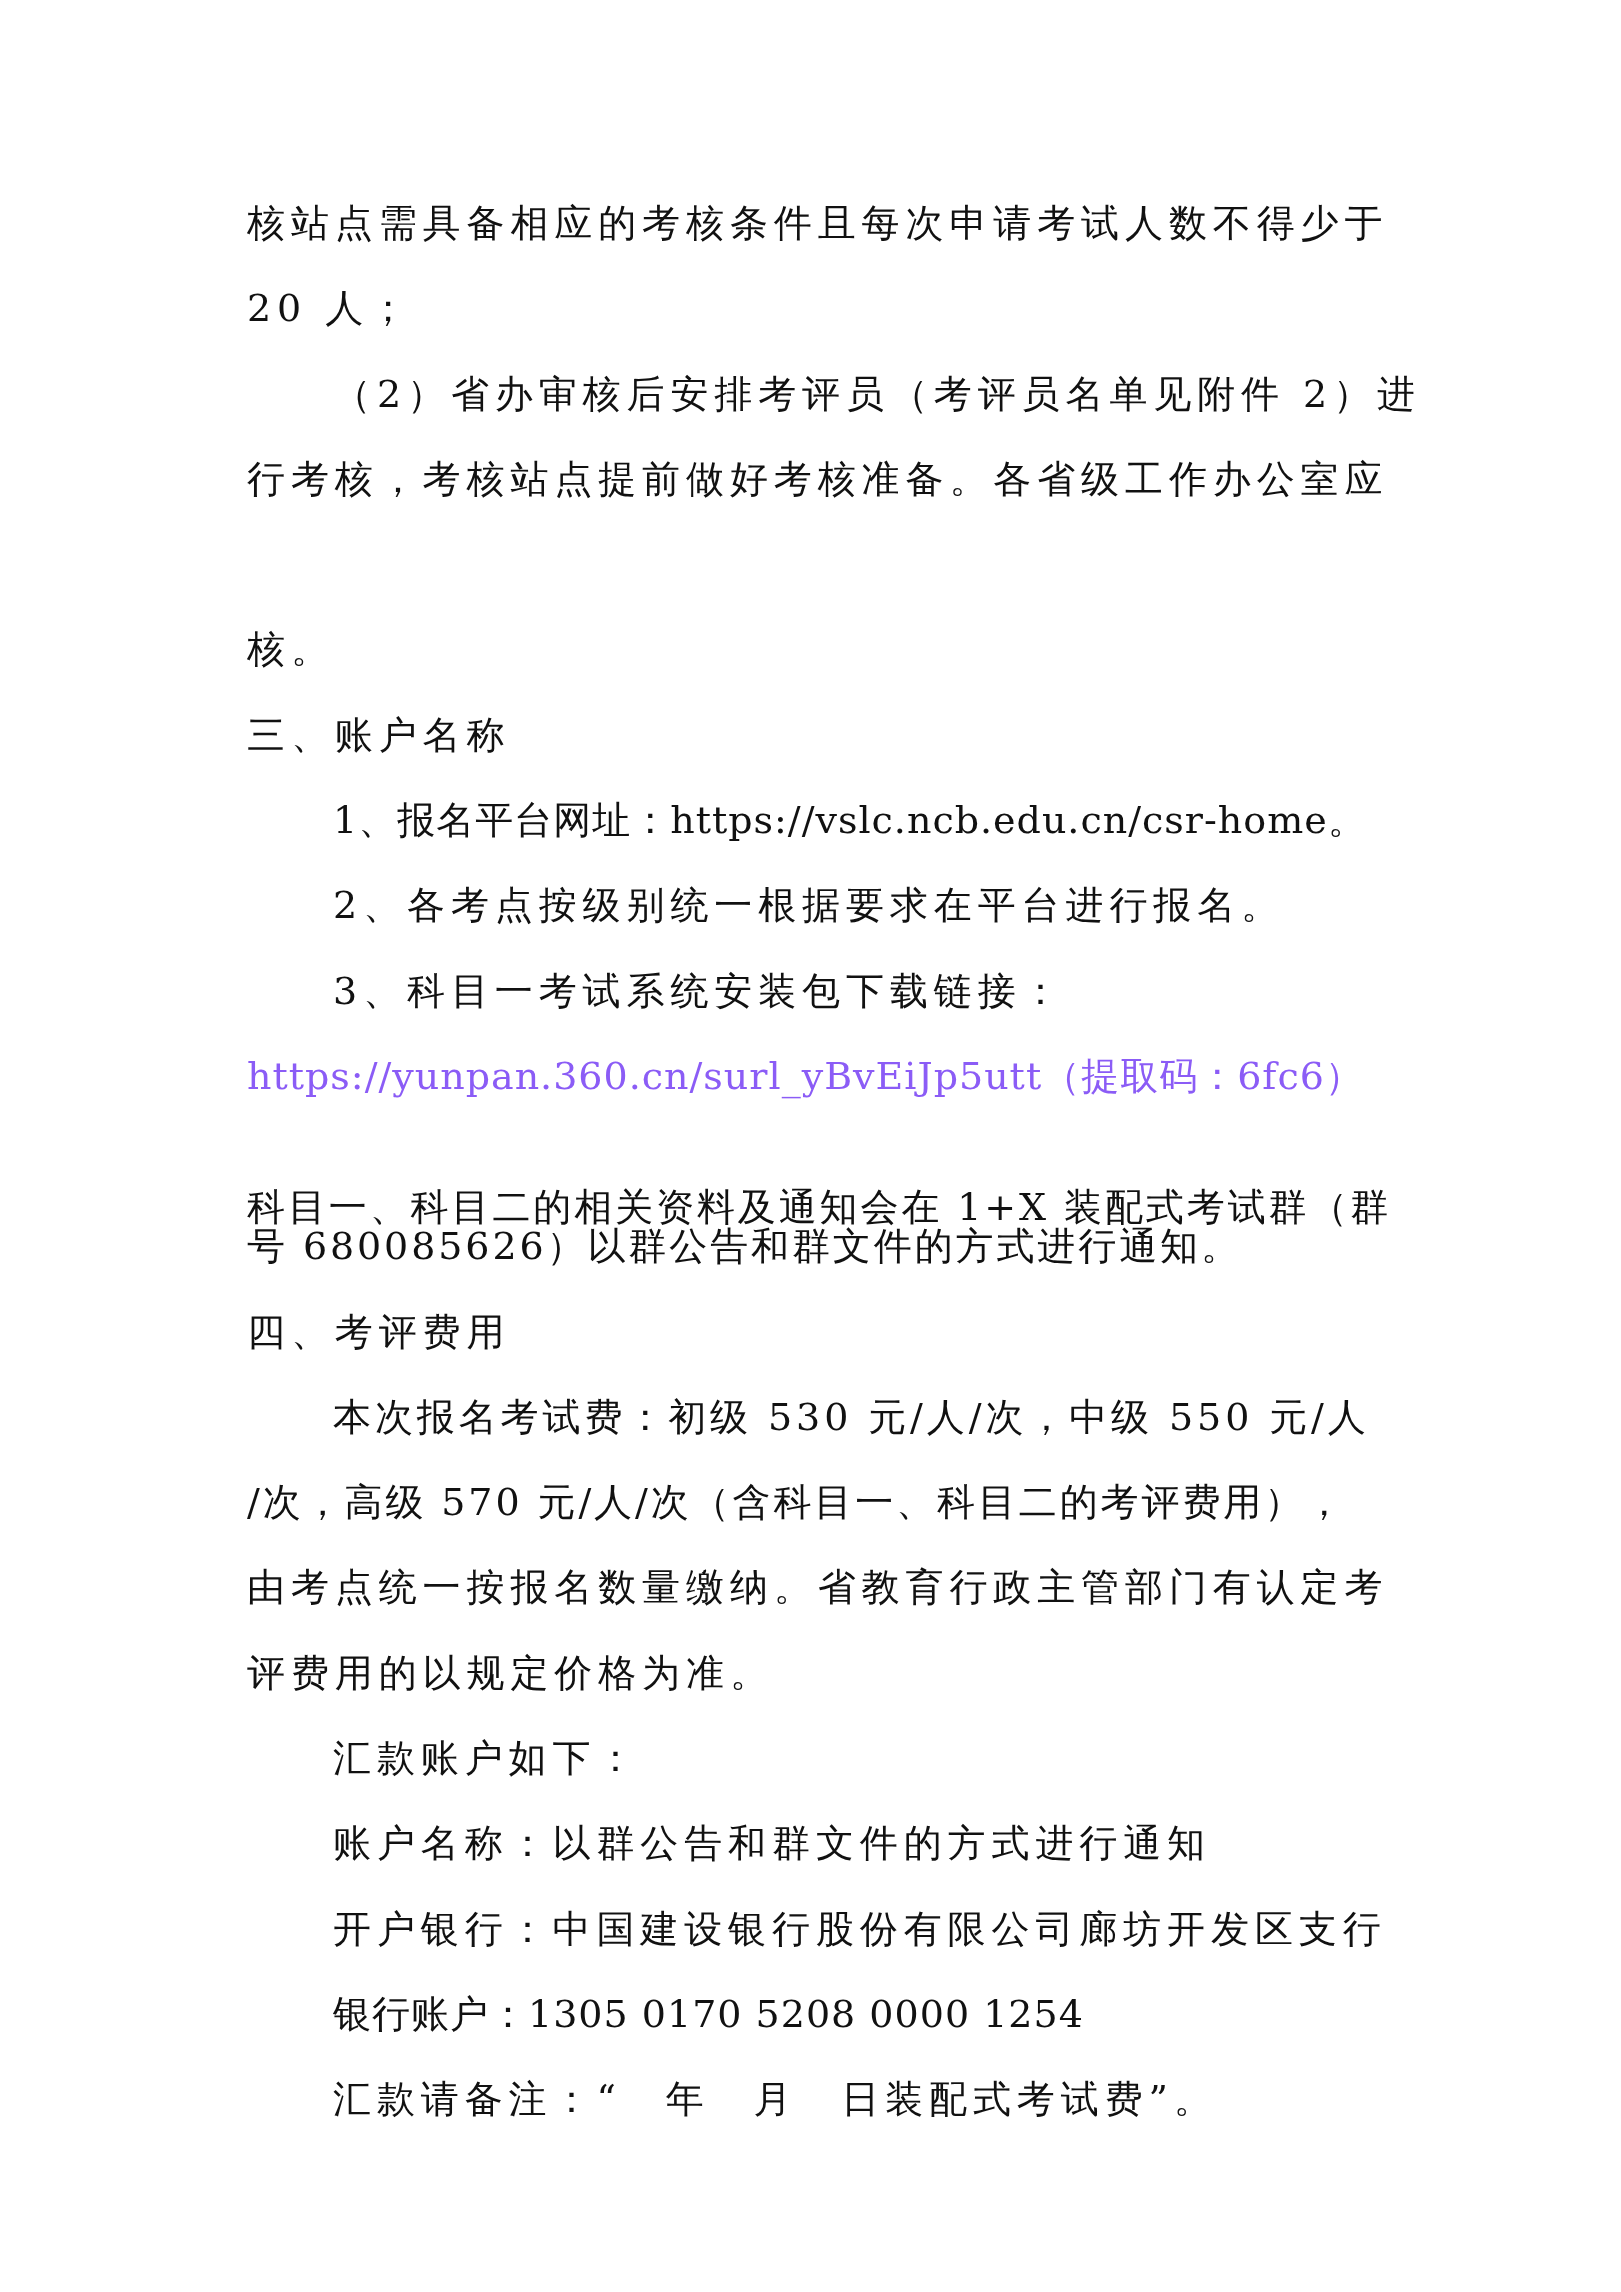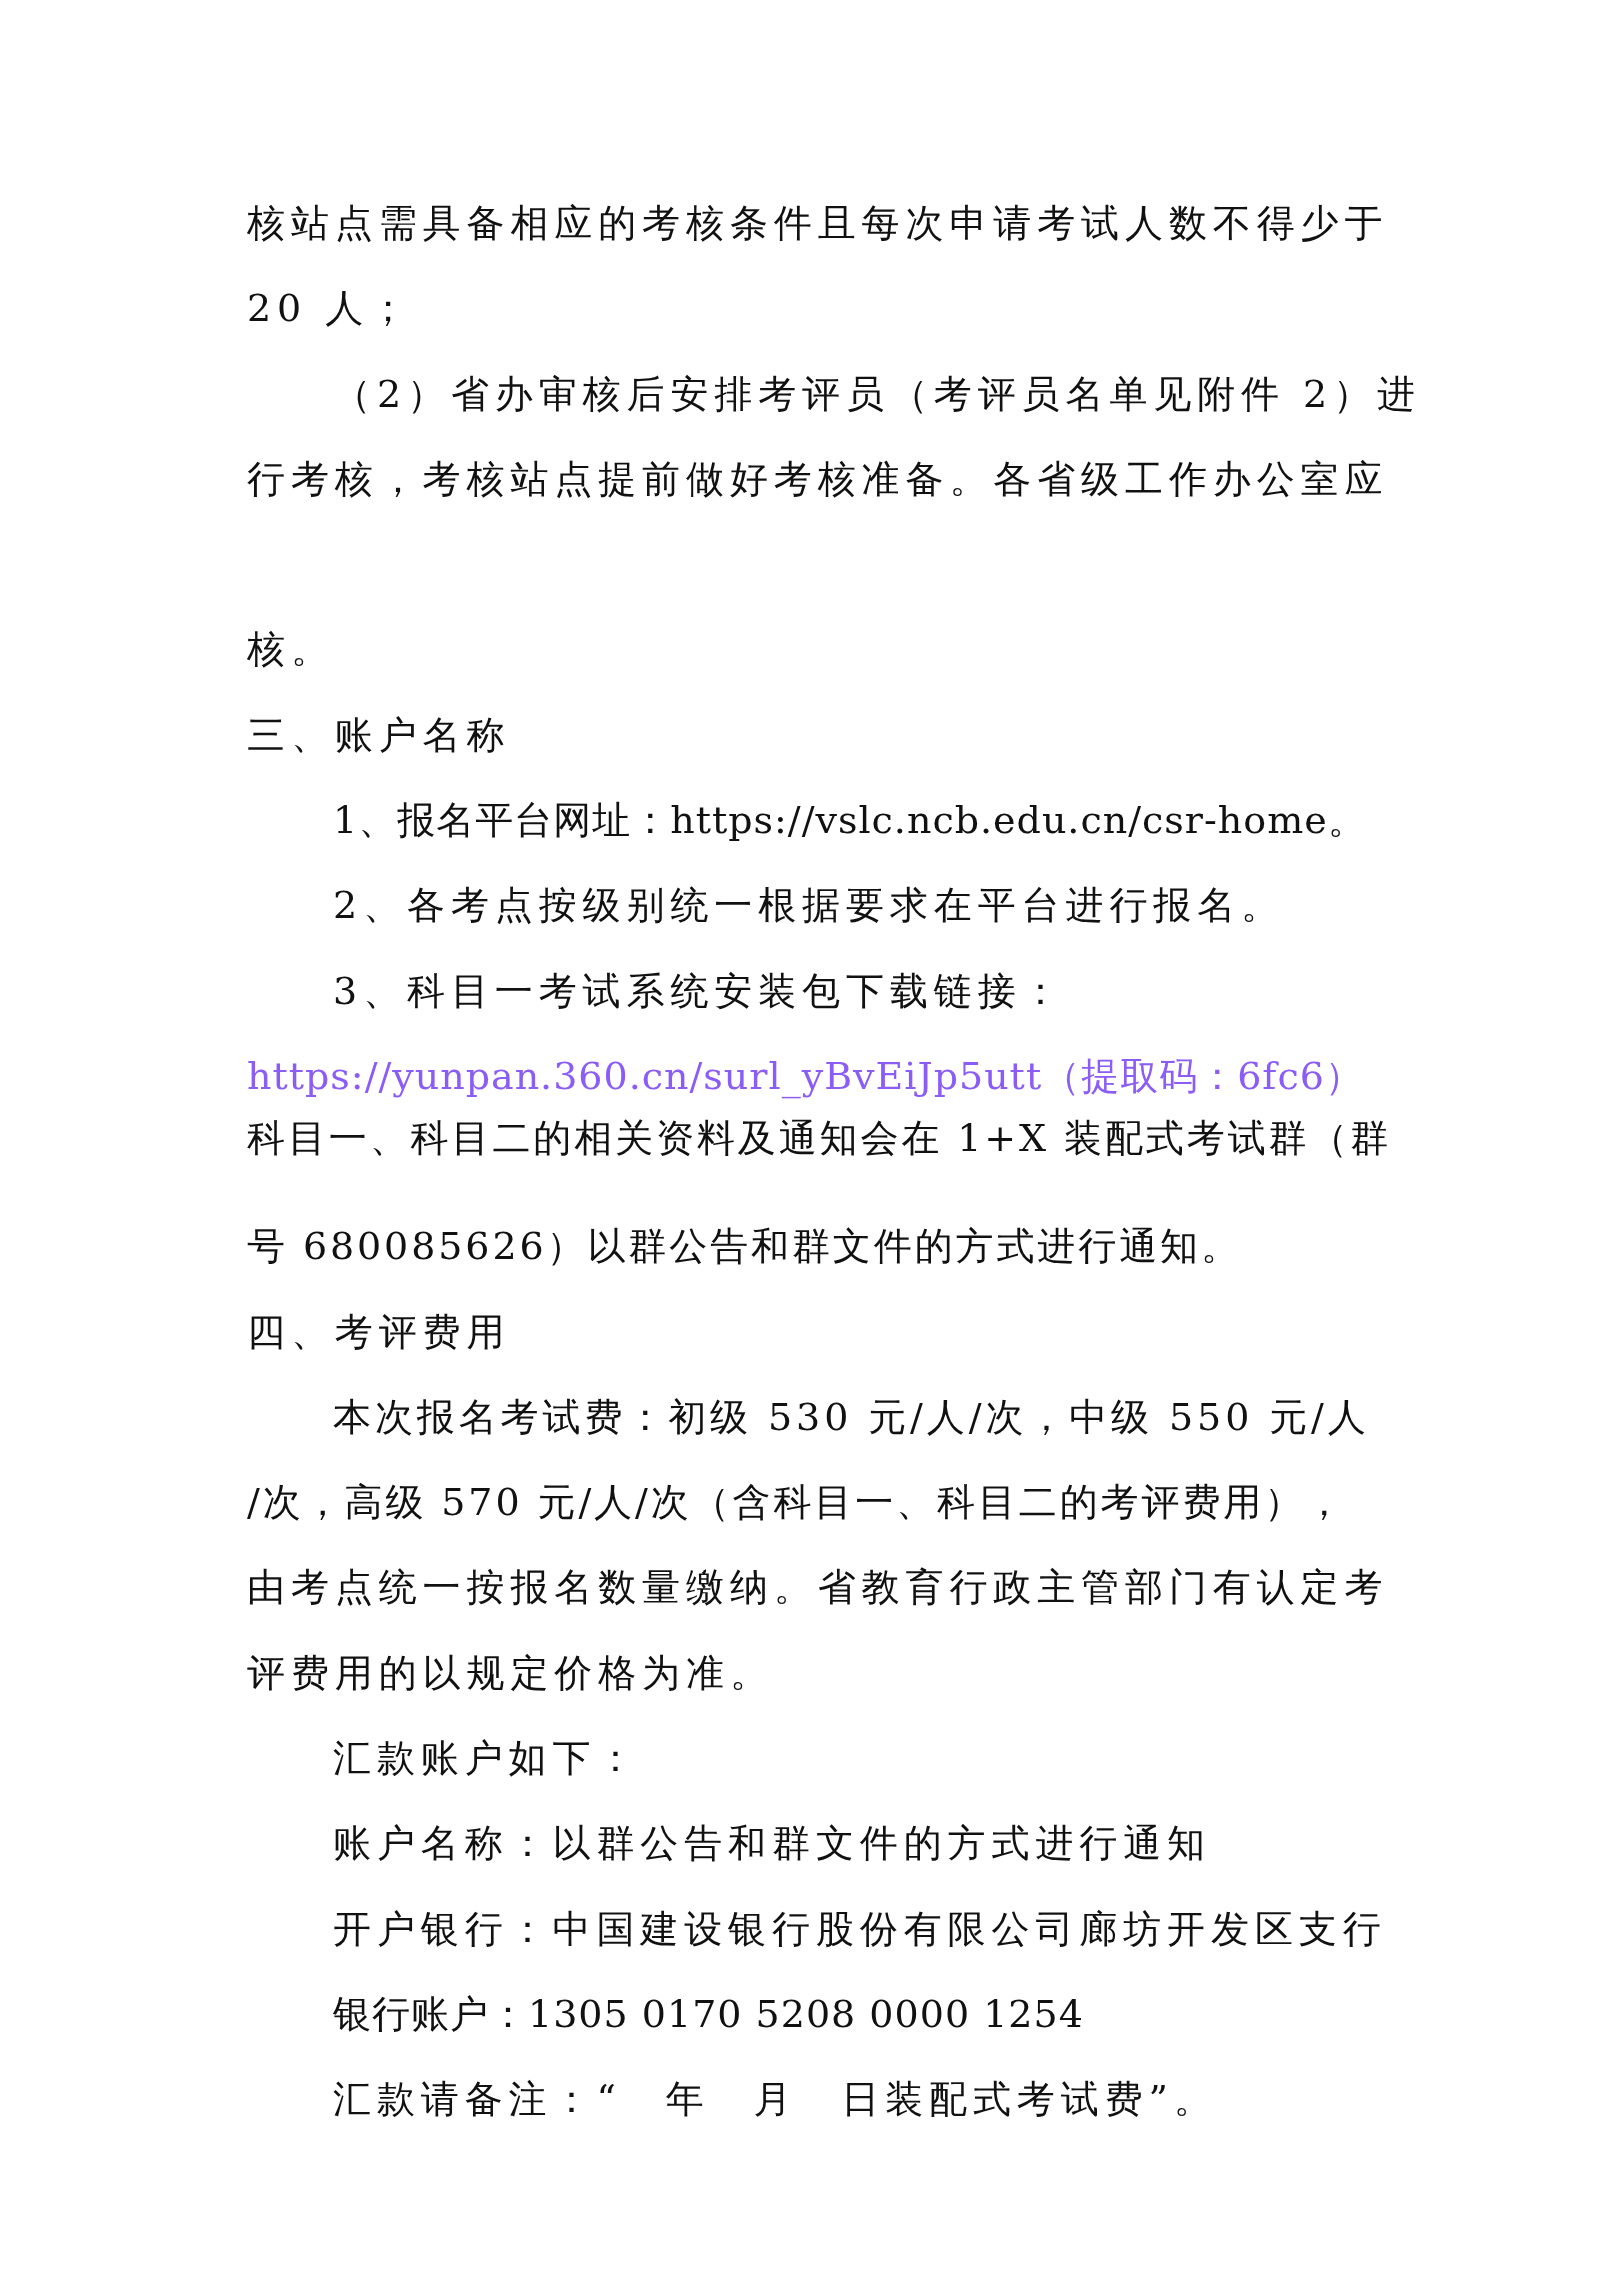--- a/index.html
+++ b/index.html
@@ -32,21 +32,21 @@
   <div class="line" style="top:620px">核。</div>
 
   <div class="line" style="top:706px">三、账户名称</div>
 
   <div class="line indent mono" style="top:791px">
     <span>1、报名平台网址：</span><span>https://vslc.ncb.edu.cn/csr-home</span><span>。</span>
   </div>
   <div class="line indent" style="top:876px">2、各考点按级别统一根据要求在平台进行报名。</div>
   <div class="line indent" style="top:962px">3、科目一考试系统安装包下载链接：</div>
   <div class="line red" style="top:1047px">https://yunpan.360.cn/surl_yBvEiJp5utt（提取码：6fc6）</div>
-  <div class="line" style="top:1109px; letter-spacing:2.9px">科目一、科目二的相关资料及通知会在 1+X 装配式考试群（群</div>
+  <div class="line" style="top:1178px; letter-spacing:2.9px">科目一、科目二的相关资料及通知会在 1+X 装配式考试群（群</div>
   <div class="line" style="top:1217px; letter-spacing:2.9px">号 680085626）以群公告和群文件的方式进行通知。</div>
 
   <div class="line" style="top:1303px">四、考评费用</div>
   <div class="line indent" style="top:1388px; letter-spacing:3.9px">本次报名考试费：初级 530 元/人/次，中级 550 元/人</div>
   <div class="line" style="top:1473px; letter-spacing:2.9px">/次，高级 570 元/人/次（含科目一、科目二的考评费用），</div>
   <div class="line" style="top:1558px">由考点统一按报名数量缴纳。省教育行政主管部门有认定考</div>
   <div class="line" style="top:1644px">评费用的以规定价格为准。</div>
 
   <div class="line indent" style="top:1729px">汇款账户如下：</div>
   <div class="line indent" style="top:1814px">账户名称：以群公告和群文件的方式进行通知</div>

